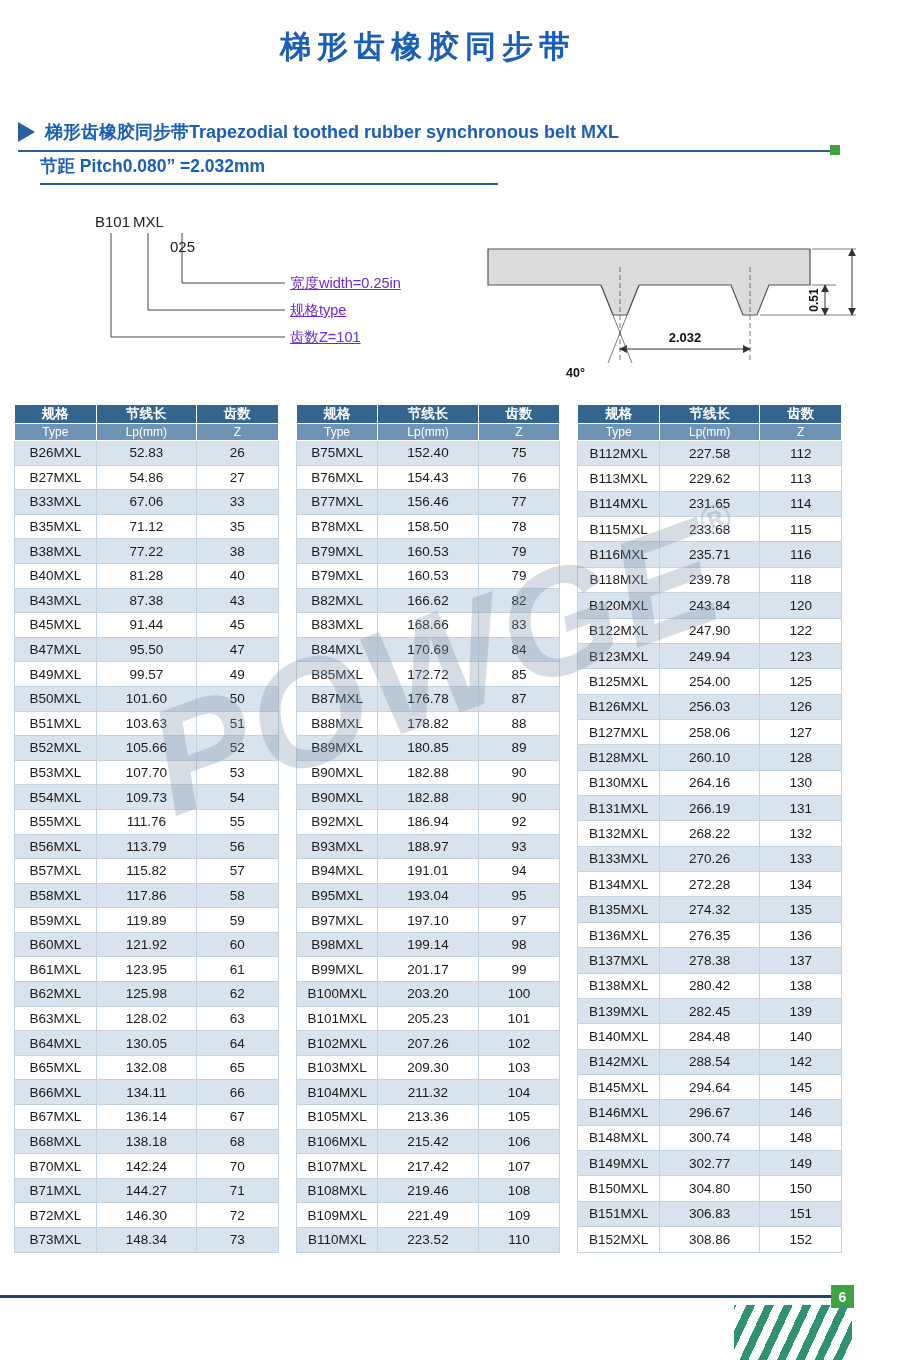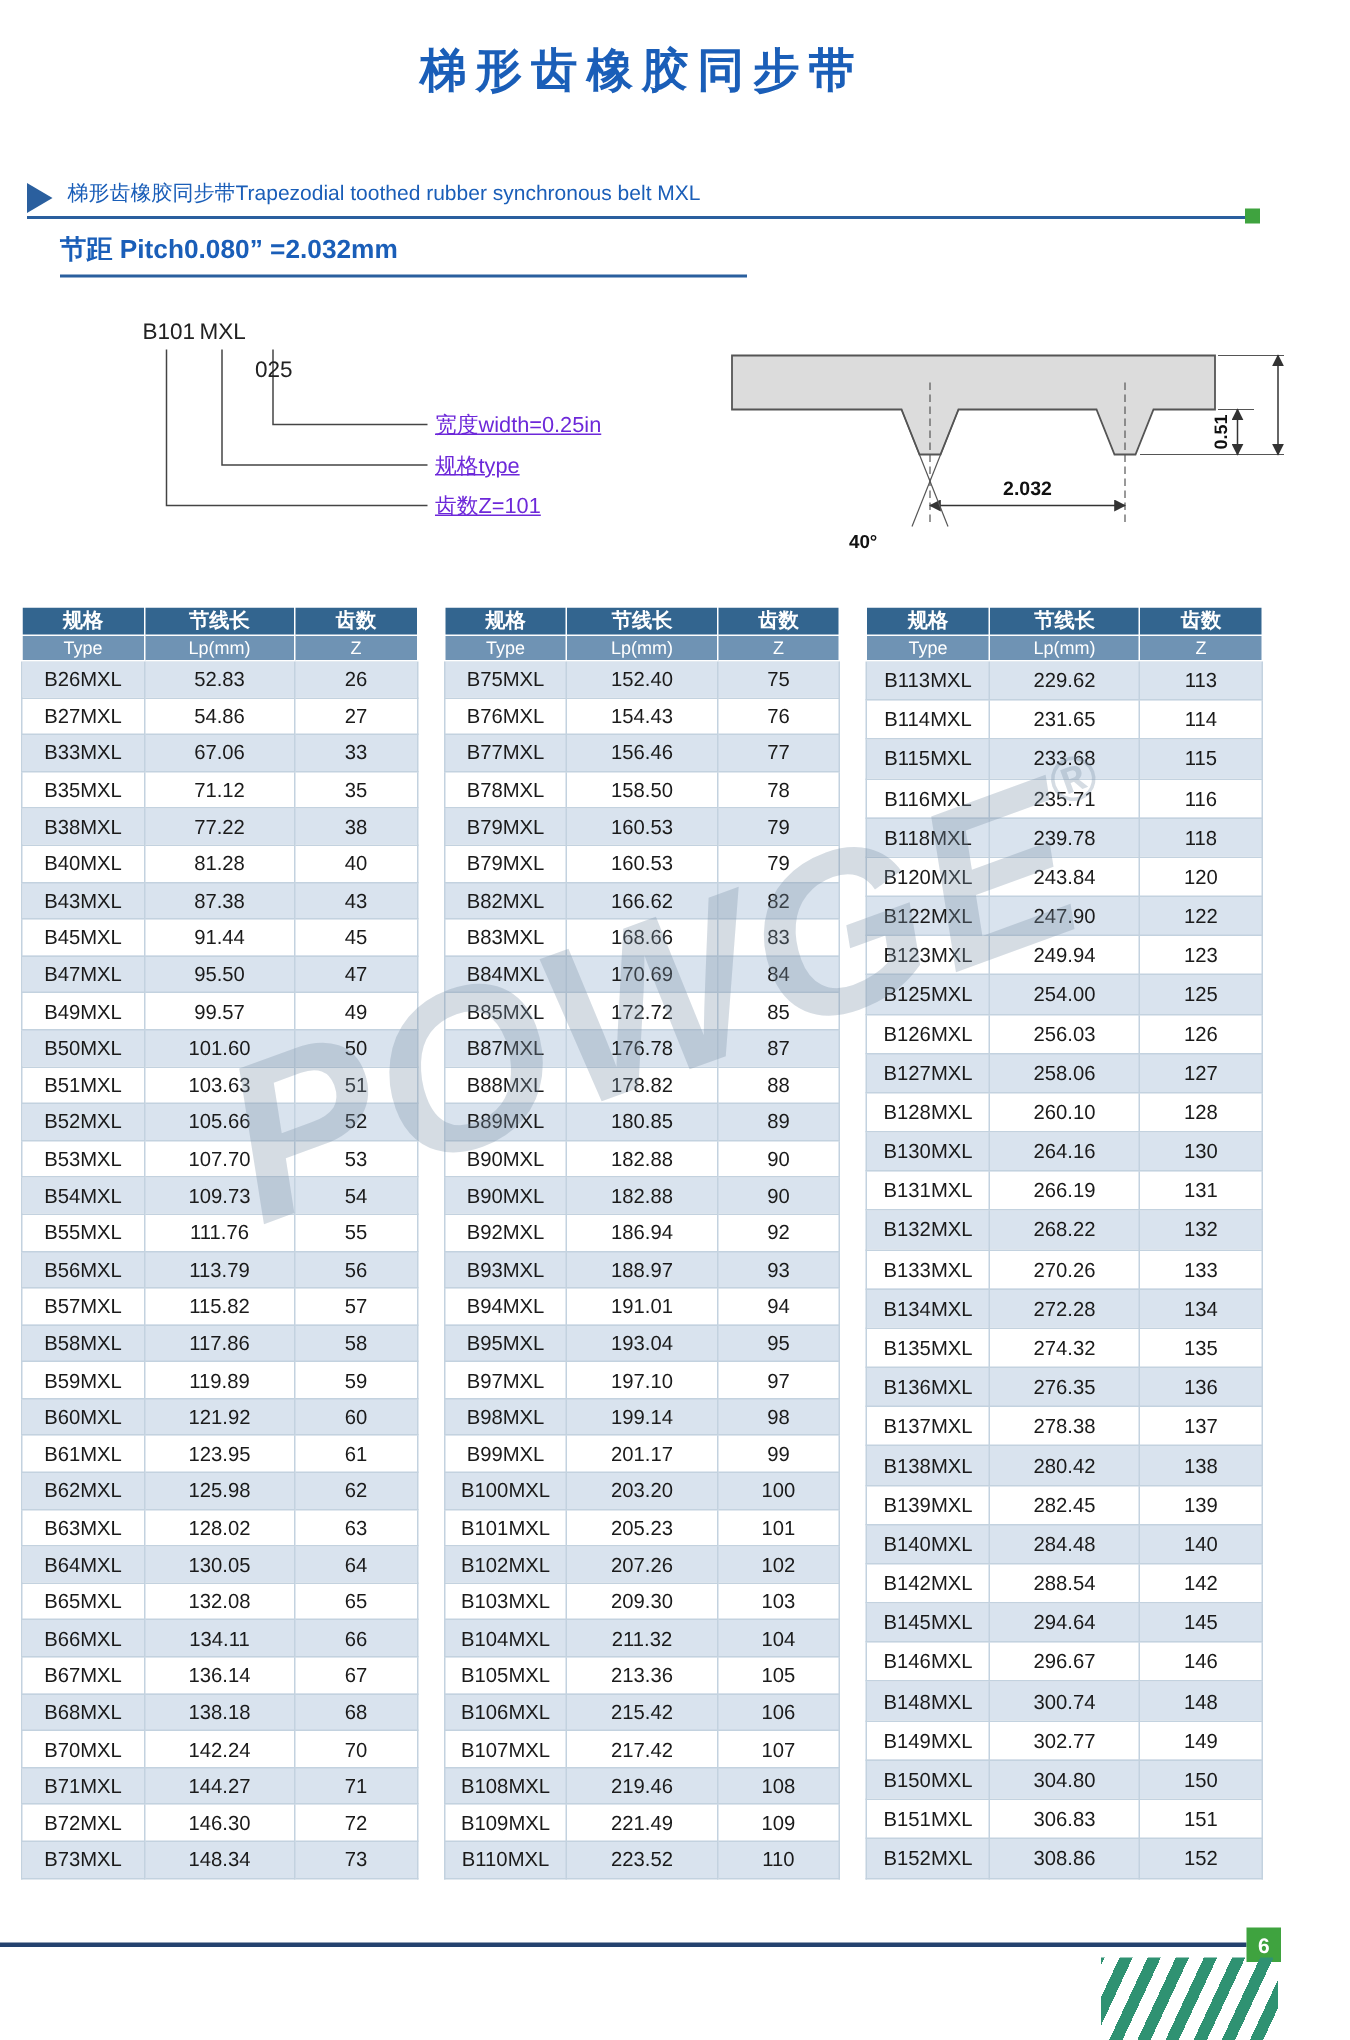--- a/index.html
+++ b/index.html
@@ -13,37 +13,37 @@
   }
   .page{ position:relative; width:856px; height:1360px; background:#fff; overflow:hidden; }
 
   .title{ position:absolute; top:26px; left:0; width:100%; text-align:center;
           font-size:31px; font-weight:bold; color:var(--title-blue); letter-spacing:6px; }
 
   .section-head{ position:absolute; top:120px; left:18px; right:16px;
                  border-bottom:2px solid var(--line-blue); padding-bottom:6px; }
   .arrow-icon{ position:absolute; left:0; top:2px; width:0; height:0;
                border-left:17px solid #2a5f9e; border-top:10px solid transparent; border-bottom:10px solid transparent; }
-  .section-title{ margin-left:27px; color:var(--title-blue); font-size:14px; font-weight:normal; }
+  .section-title{ margin-left:27px; color:var(--title-blue); font-size:18px; font-weight:bold; }
   .green-sq{ position:absolute; right:0; bottom:-5px; width:10px; height:10px; background:var(--green); }
 
   .pitch-row{ position:absolute; top:154px; left:40px; width:458px; color:var(--title-blue);
               font-size:17.5px; font-weight:bold; border-bottom:2px solid var(--line-blue); padding-bottom:5px; }
 
   .figures{ position:absolute; top:205px; left:0; width:100%; height:195px; }
 
   .code-diagram{ position:absolute; left:70px; top:8px; width:420px; height:165px; color:#222; }
   .cp{ position:absolute; top:0; font-size:15px; color:#222; }
   .cp1{ left:25px; } .cp2{ left:63px; } .cp3{ left:100px;margin-top:25px; }
   .cd-lines{ position:absolute; left:0; top:0; }
   .cd-lines polyline{ fill:none; stroke:#444; stroke-width:1; }
   .cd-label{ position:absolute; left:220px; font-size:14.5px; color:#6d28d9;text-decoration:underline; }
   .l1{ top:61px; } .l2{ top:88px; } .l3{ top:115px; }
 
-  .profile-diagram{ position:absolute; left:480px; top:4px; width:400px; height:185px;text-decoration:underline; }
+  .profile-diagram{ position:absolute; left:480px; top:16px; width:400px; height:185px;text-decoration:underline; }
 
   .tables{ position:absolute; top:404px; left:14px; right:14px; display:flex; gap:17px; }
   table.belt-table{ flex:1; border-collapse:collapse; table-layout:fixed; }
   .belt-table col.c1{ width:31%; } .belt-table col.c2{ width:38%; } .belt-table col.c3{ width:31%; }
   .belt-table th, .belt-table td{ border:1px solid var(--cell-border); text-align:center; }
   .belt-table thead tr.zh th{ background:var(--header-dark); color:#fff; font-size:13.5px; font-weight:bold; height:18px; border-color:#fff; }
   .belt-table thead tr.en th{ background:var(--header-light); color:#fff; font-size:12px; font-weight:normal; height:17px; border-color:#fff; }
   .belt-table tbody td{ font-size:13.5px; color:#1a1a1a; height:24.6px; }
   .belt-table tbody tr:nth-child(odd){ background:var(--row-alt); }
   .belt-table tbody tr:nth-child(even){ background:#ffffff; }
@@ -519,20 +519,25 @@
           <th>齿数</th>
         </tr>
         <tr class="en">
           <th>Type</th>
           <th>Lp(mm)</th>
           <th>Z</th>
         </tr>
       </thead>
       <tbody>
           <tr>
+            <td>B112MXL</td>
+            <td>227.58</td>
+            <td>112</td>
+          </tr>
+          <tr>
             <td>B113MXL</td>
             <td>229.62</td>
             <td>113</td>
           </tr>
           <tr>
             <td>B114MXL</td>
             <td>231.65</td>
             <td>114</td>
           </tr>
           <tr>

